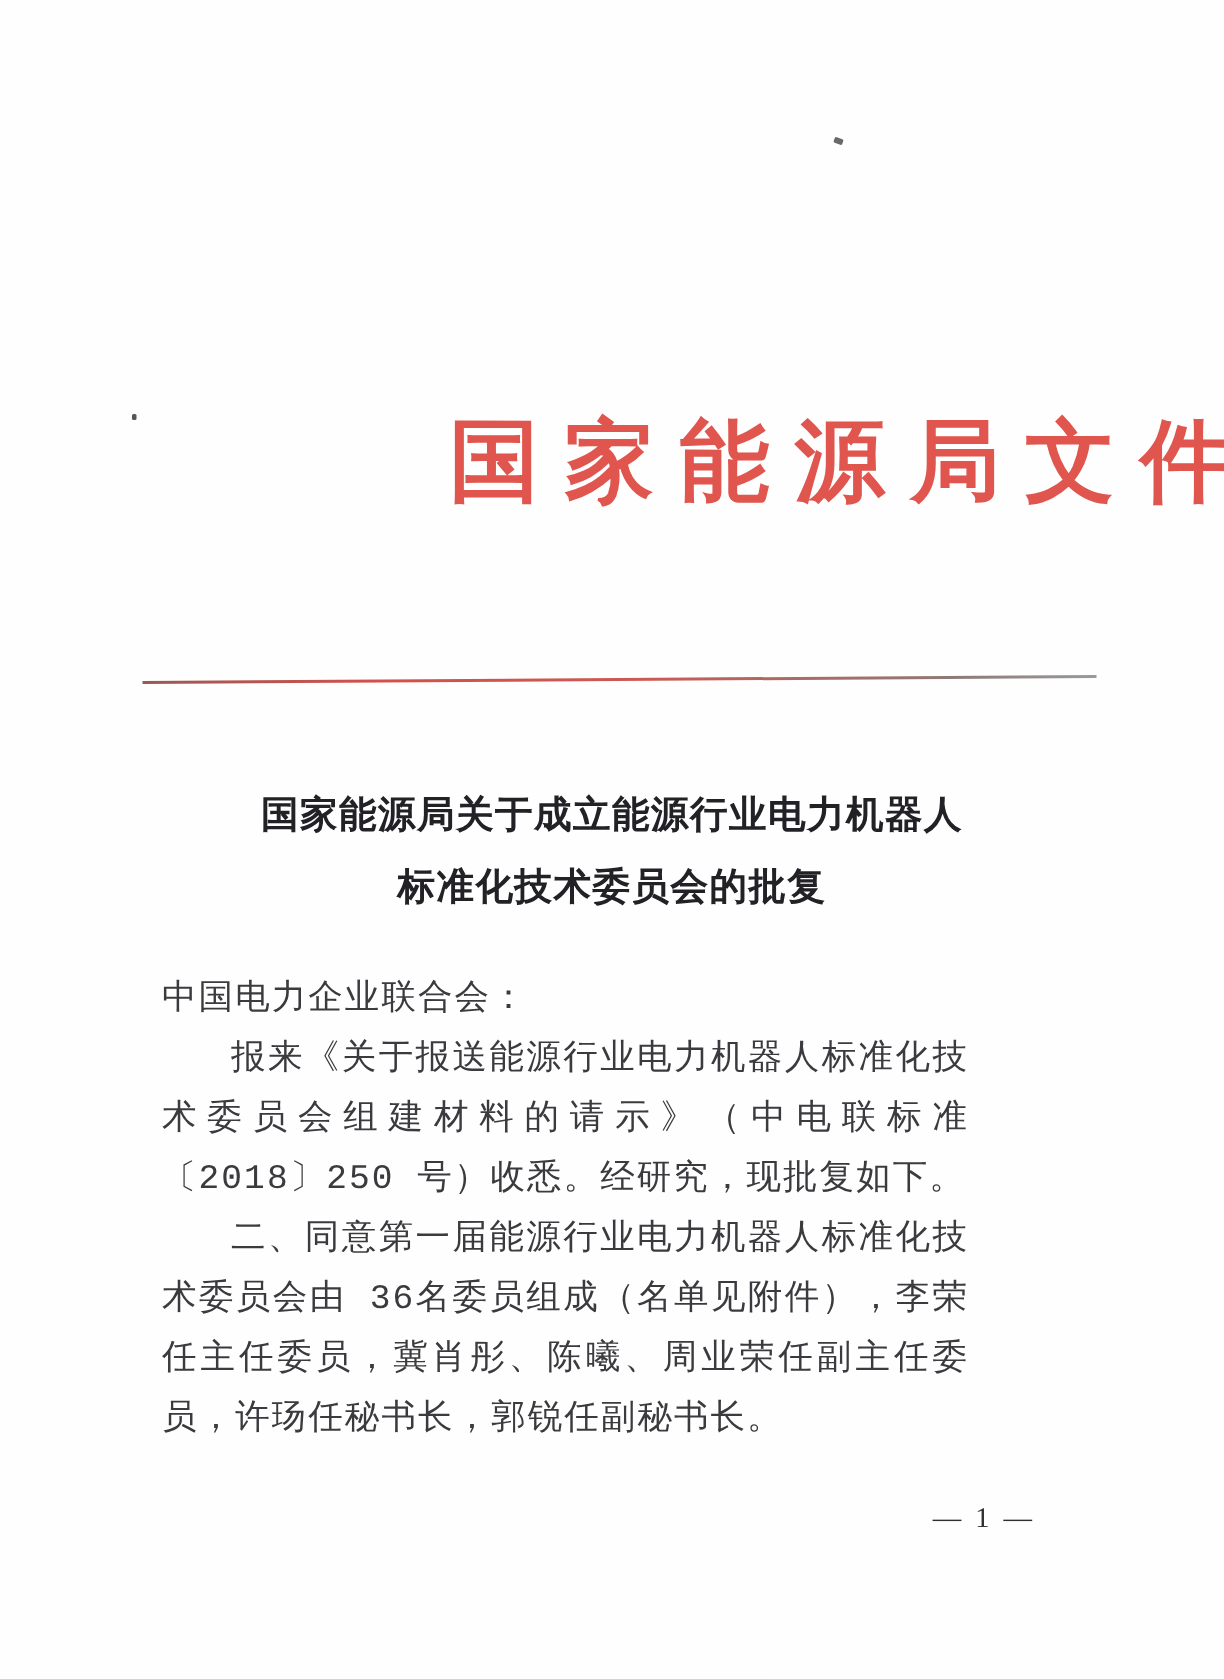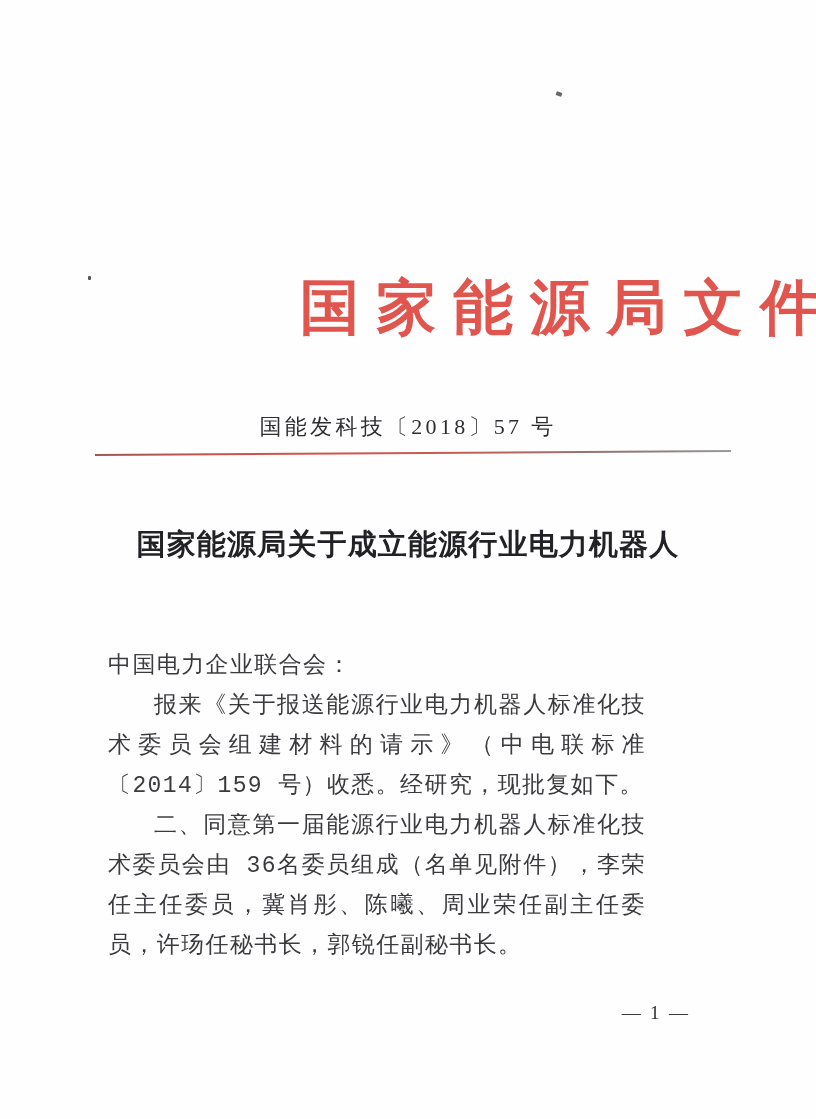--- a/index.html
+++ b/index.html
@@ -67,21 +67,21 @@
   }
 
   
   .doc-title {
     position: absolute;
     top: 520px;
     left: 0;
     width: 100%;
     text-align: center;
     font-weight: bold;
-    font-size: 29px;
+    font-size: 25px;
     line-height: 48px;
     color: #222226;
     letter-spacing: 0.04em;
   }
 
   
   .body-text {
     position: absolute;
     top: 646px;
     left: 108px;
@@ -117,29 +117,29 @@
 </head>
 <body>
 
 <div class="page">
 
   <span class="speck speck-1"></span>
   <span class="speck speck-2"></span>
 
   <div class="letterhead">国家能源局文件</div>
 
-  <div class="doc-number">国能发科技〔2018〕57 号</div>
 
   <div class="red-divider"></div>
 
   <div class="doc-title">
     <div>国家能源局关于成立能源行业电力机器人</div>
+    <div>标准化技术委员会的批复</div>
   </div>
 
   <div class="body-text">
     <p class="salutation">中国电力企业联合会：</p>
-    <p>报来《关于报送能源行业电力机器人标准化技术委员会组建材料的请示》（中电联标准〔2014〕159 号）收悉。经研究，现批复如下。</p>
+    <p>报来《关于报送能源行业电力机器人标准化技术委员会组建材料的请示》（中电联标准〔2018〕250 号）收悉。经研究，现批复如下。</p>
     <p>二、同意第一届能源行业电力机器人标准化技术委员会由 36名委员组成（名单见附件），李荣任主任委员，冀肖彤、陈曦、周业荣任副主任委员，许玚任秘书长，郭锐任副秘书长。</p>
   </div>
 
   <div class="page-number">— 1 —</div>
 
 </div>
 
 </body></html>

